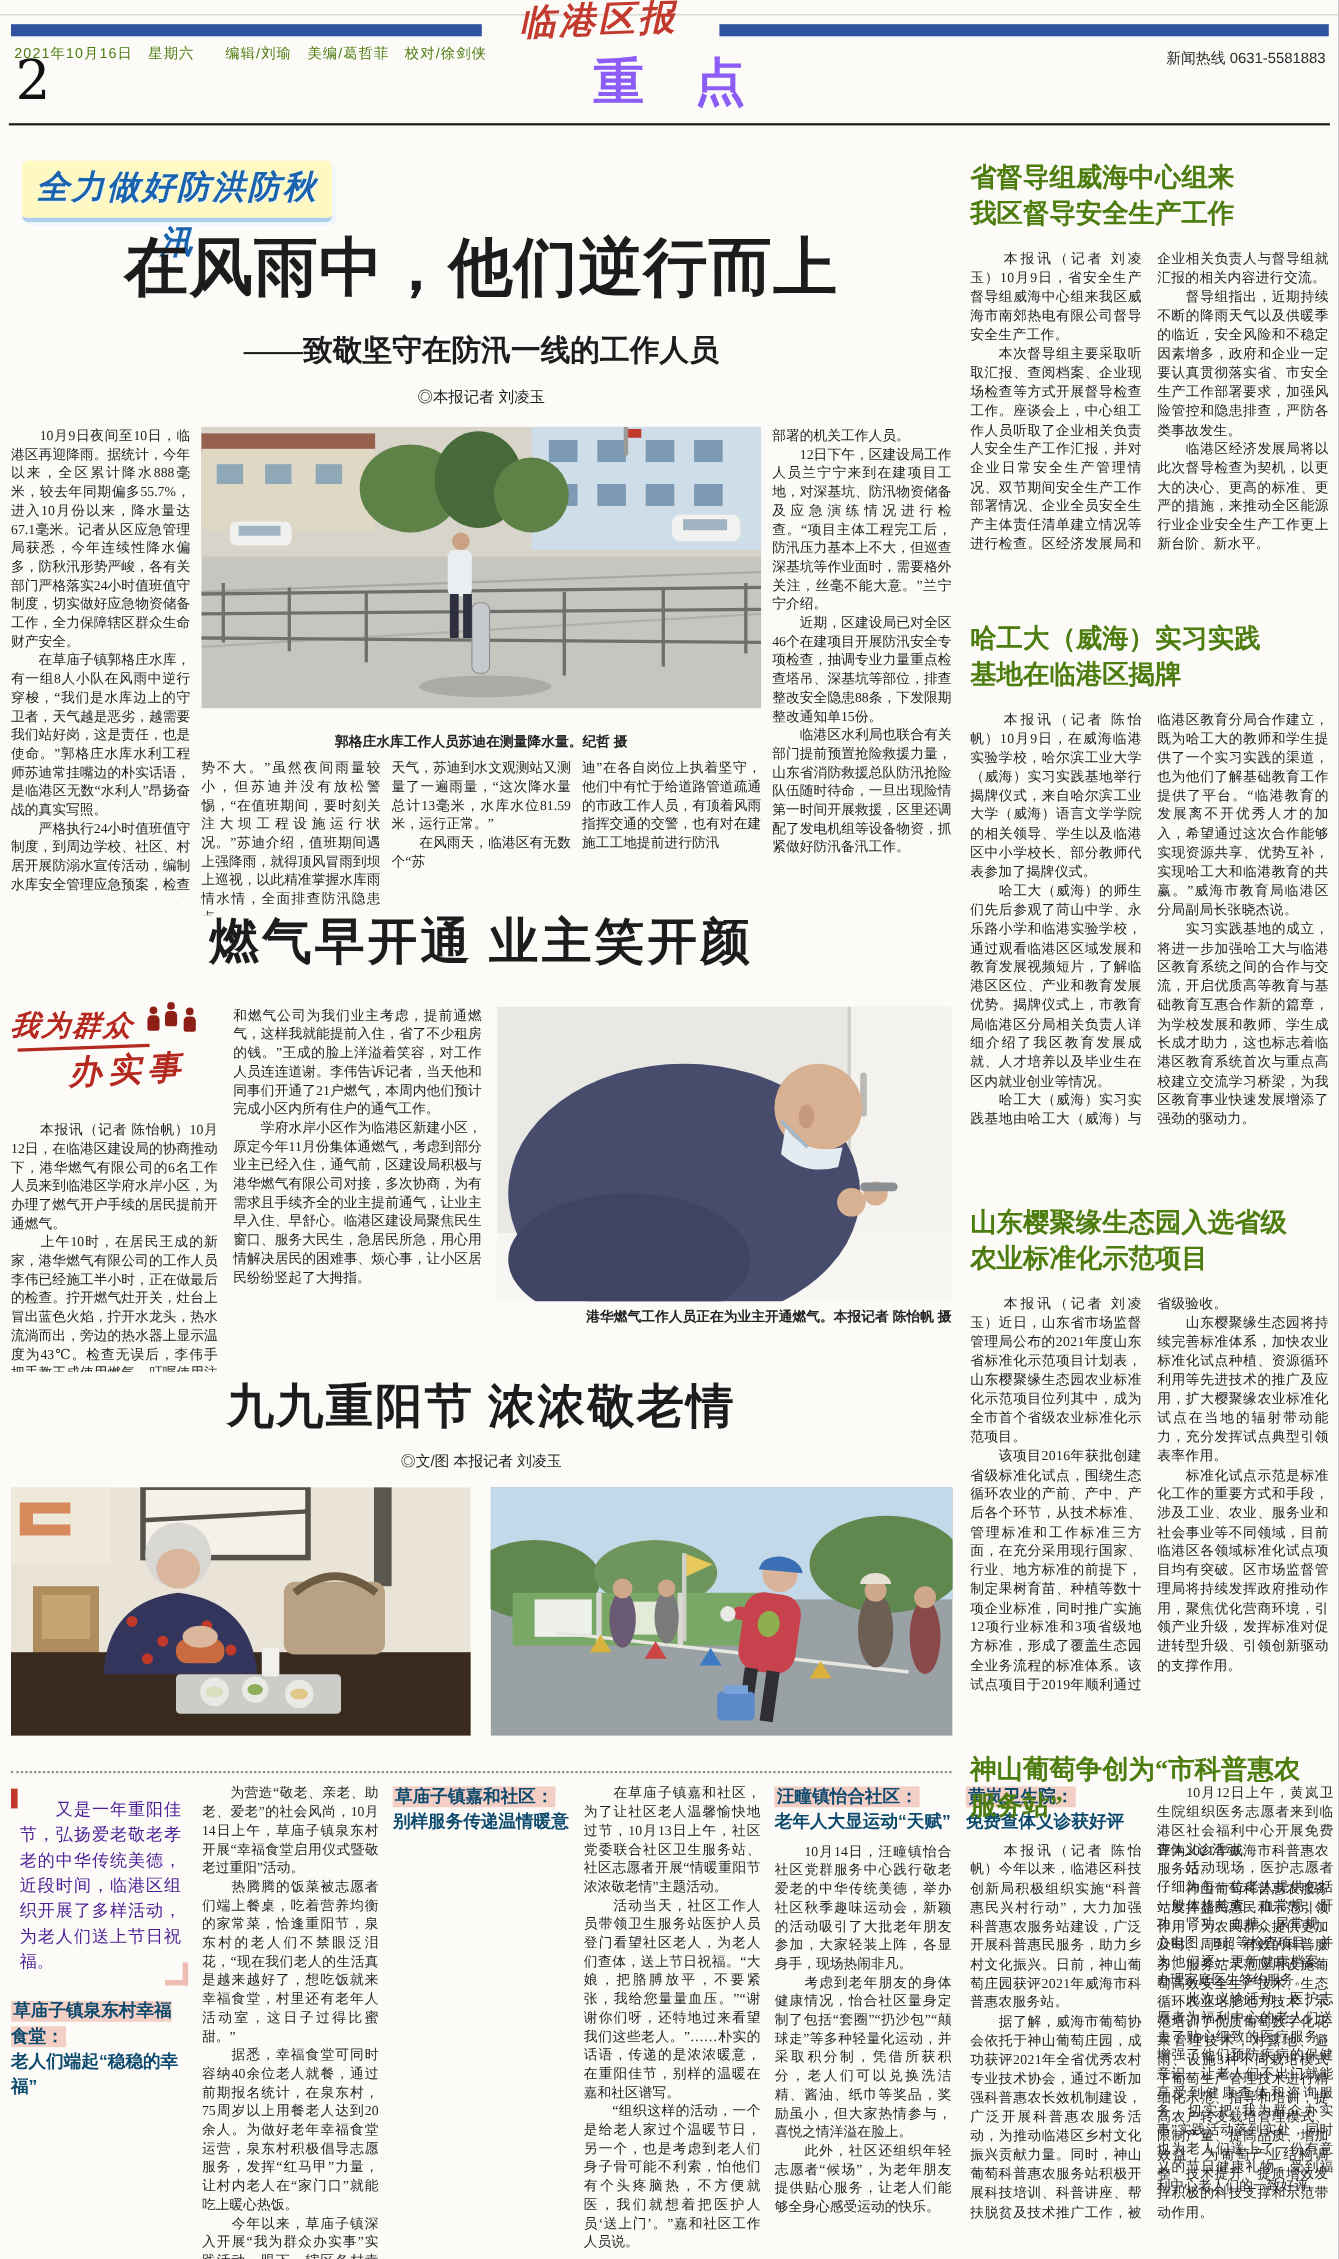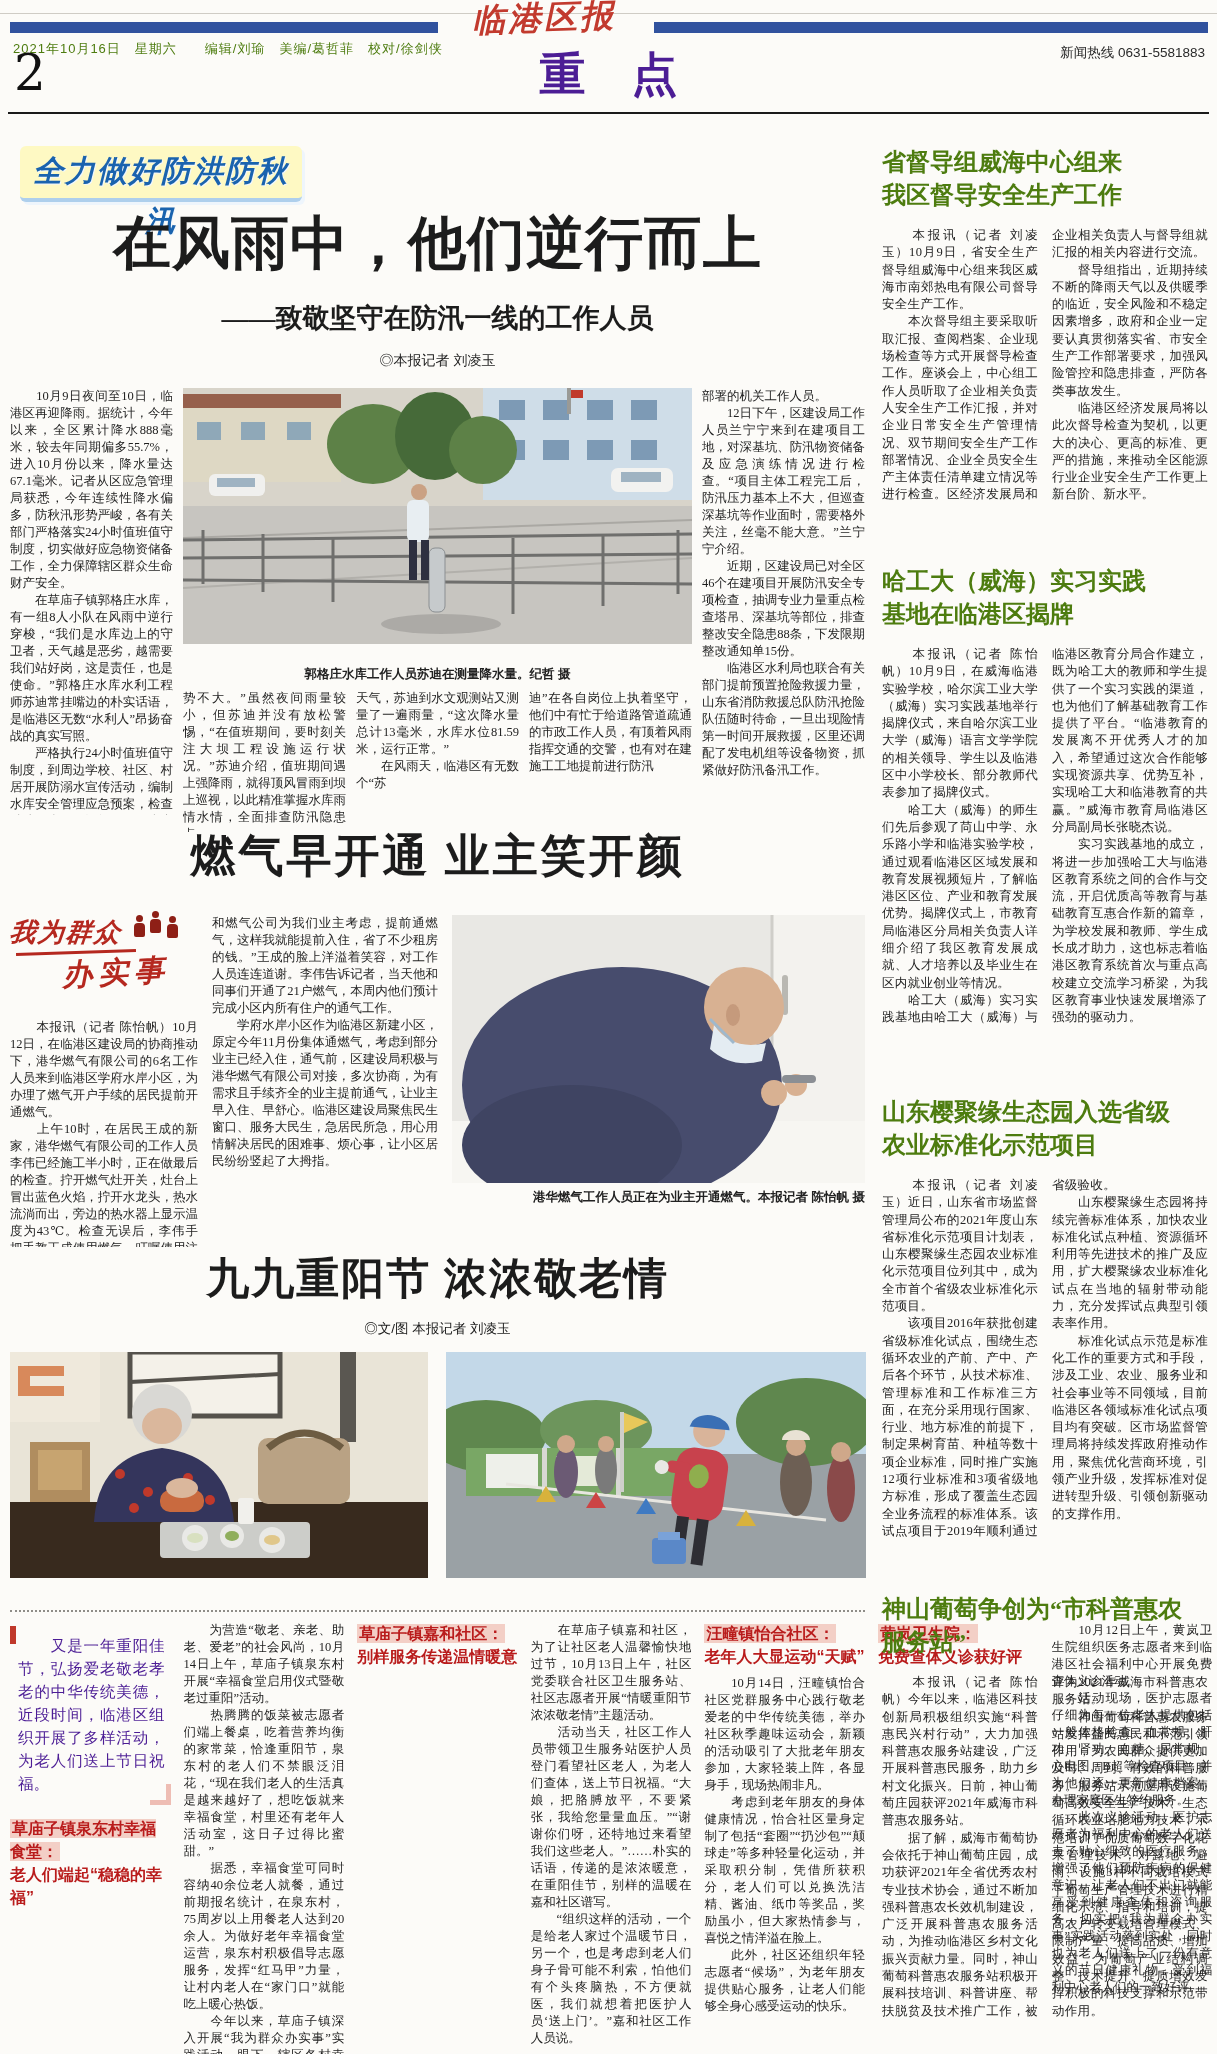--- a/index.html
+++ b/index.html
@@ -11,21 +11,21 @@
   .bluebar{top:22px;height:11px;background:#31529e;}
   .bar-l{left:10px;width:428px;}
   .bar-r{left:654px;width:554px;}
   .masthead{left:430px;top:-4px;width:228px;height:44px;text-align:center;
             font-size:33px;font-style:italic;font-weight:700;color:#c23a2e;
             transform:rotate(-2deg);letter-spacing:3px;font-family:"Liberation Serif",serif;}
   .dateline{left:13px;top:40px;font-family:"Liberation Sans",sans-serif;font-size:13px;color:#4d7c0f;letter-spacing:1px;}
   .hotline{right:12px;top:44px;font-family:"Liberation Sans",sans-serif;font-size:13.5px;color:#2a2a2a;}
   .pagenum{left:14px;top:48px;font-size:50px;font-weight:400;color:#111;font-family:"DejaVu Serif",serif;line-height:1;}
   .section-title{left:0;top:44px;width:1217px;text-align:center;font-size:46px;font-weight:700;
-                 letter-spacing:46px;text-indent:46px;color:#4c1d95;font-family:"Liberation Sans",sans-serif;}
+                 letter-spacing:46px;text-indent:46px;color:#8b5cf6;font-family:"Liberation Sans",sans-serif;}
   .headrule{left:8px;top:112px;width:1201px;height:2px;background:#1a1a1a;}
   
   .body-txt{white-space:pre-line;text-align:justify;font-size:12.5px;line-height:17px;color:#1e1e1e;overflow:hidden;}
   .caption{font-family:"Liberation Sans",sans-serif;font-weight:700;font-size:12.5px;color:#222;}
   
   .banner{left:20px;top:146px;width:282px;height:52px;background:#fef9c3;border-radius:6px;
           border-bottom:4px solid #aecfec;box-shadow:3px 3px 0 #eef5fc;
           text-align:center;line-height:50px;font-family:"Liberation Sans",sans-serif;
           font-size:30px;font-weight:700;font-style:italic;color:#1a63ae;text-shadow:1px 1px 0 #f0f7fd;letter-spacing:2px;}
   .flood-title{left:10px;top:206px;width:855px;text-align:center;font-size:58px;font-weight:700;letter-spacing:1px;line-height:1.3;}
@@ -62,21 +62,21 @@
   .caps-row{left:10px;top:1584px;width:856px;display:flex;gap:18px;}
   .caps-row div{text-align:center;}
   .dotted{left:10px;top:1610px;width:855px;border-top:2px dotted #8f8d88;}
   .band{left:10px;top:1622px;width:855px;height:426px;column-count:5;column-gap:13px;}
   .intro-box{position:relative;font-size:15.5px;line-height:23px;color:#4c1d95;text-align:justify;
              padding:10px 6px 12px 8px;margin:2px 0 10px 0;white-space:pre-line;break-inside:avoid;}
   .intro-box::before{content:"";position:absolute;left:0;top:2px;width:6px;height:18px;background:#c0392b;}
   .intro-box::after{content:"";position:absolute;right:0;bottom:2px;width:16px;height:16px;
                     border-right:5px solid #eebdb4;border-bottom:5px solid #eebdb4;}
   .sub-h{font-family:"Liberation Sans",sans-serif;font-weight:700;font-size:16px;line-height:23px;
-         color:#b91c1c;margin:10px 0 7px 0;break-inside:avoid;}
+         color:#0c4a6e;margin:10px 0 7px 0;break-inside:avoid;}
   .sub-h .hl{background:#f3cfc6;padding:1px 2px;}
   .band .body-txt{margin-bottom:4px;}
   
   .sidebar{left:882px;top:146px;width:326px;}
   .sb-title{font-size:24px;font-weight:700;line-height:33px;white-space:pre-line;color:#4d7c0f;}
   .sb-body{margin-top:15px;column-count:2;column-gap:14px;white-space:pre-line;text-align:justify;
            font-size:12.5px;line-height:17.3px;letter-spacing:0.3px;overflow:hidden;color:#222;}
   .h-a1{height:278px;} .h-a2{height:434px;} .h-a3{height:364px;} .h-a4{height:346px;}
   .mt-a2{margin-top:60px;} .mt-a3{margin-top:16px;} .mt-a4{margin-top:52px;}
 </style>

